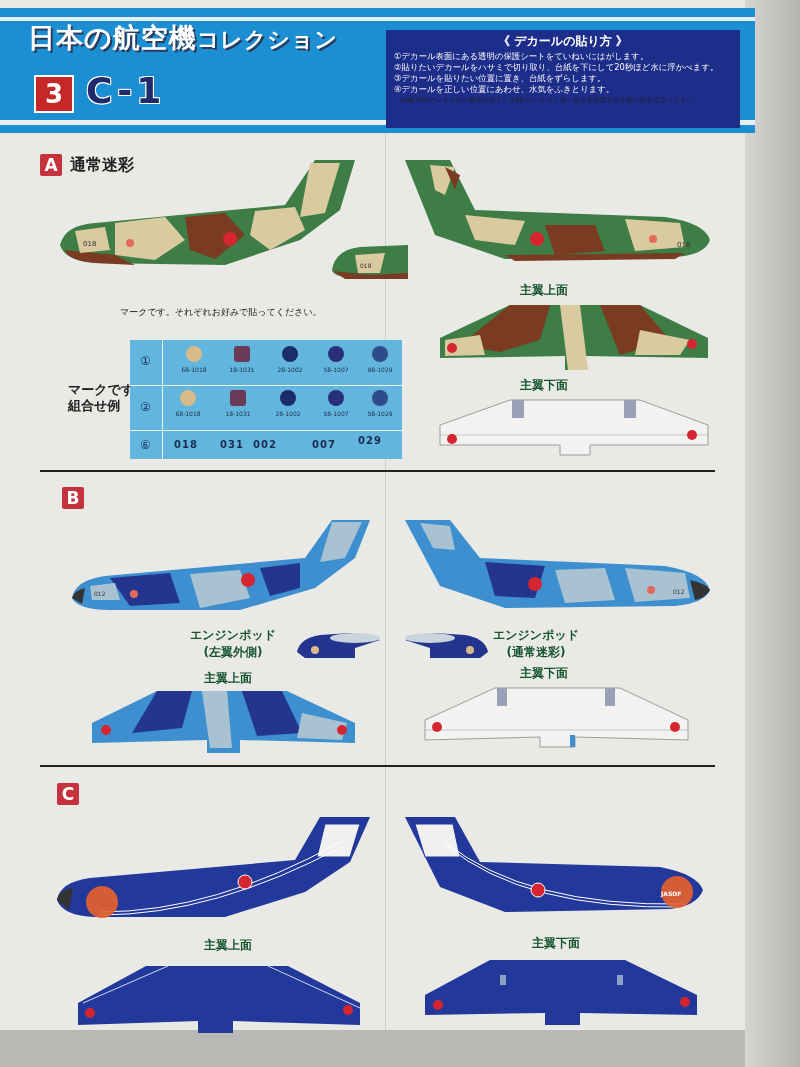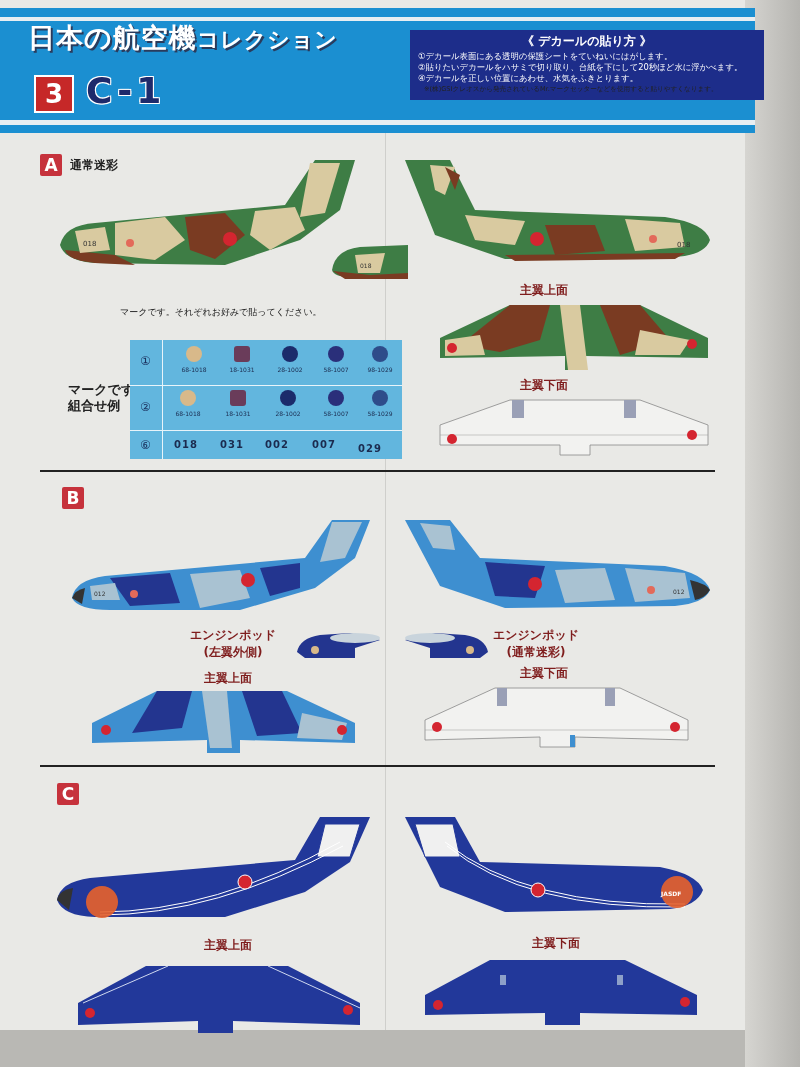--- a/index.html
+++ b/index.html
@@ -8,30 +8,30 @@
   .sheet-right-edge{position:absolute;left:745px;top:0;width:55px;height:1067px;background:linear-gradient(90deg,#d6d5d1,#b5b4b0);}
   .fold{position:absolute;left:385px;top:130px;width:1px;height:900px;background:#cfcfcc;}
   
   .header{position:absolute;left:0;top:8px;width:755px;height:125px;background:#1b8fd1;}
   .header .stripe-top{position:absolute;left:0;top:9px;width:100%;height:4px;background:#e8eef2;}
   .header .stripe-bot{position:absolute;left:0;top:112px;width:100%;height:5px;background:#e8eef2;}
   .title{position:absolute;left:28px;top:20px;font-size:27px;font-weight:bold;color:#fff;letter-spacing:1px;text-shadow:2px 2px 0 #2a3b5c;}
   .title .small{font-size:22px;}
   .num-badge{position:absolute;left:34px;top:75px;width:36px;height:34px;background:#c62828;border:2px solid #fff;color:#fff;font-weight:bold;font-size:26px;text-align:center;line-height:34px;}
   .model{position:absolute;left:86px;top:70px;font-size:36px;font-weight:bold;color:#1e2a6b;letter-spacing:4px;text-shadow:1px 1px 0 #fff,-1px -1px 0 #fff,1px -1px 0 #fff,-1px 1px 0 #fff;}
-  .howto{position:absolute;left:386px;top:30px;width:354px;height:70px;background:#1d2d8a;color:#fff;margin-left:24px;}
+  .howto{position:absolute;left:386px;top:30px;width:354px;height:98px;background:#1d2d8a;color:#fff;}
   .howto h3{margin:3px 0 1px 0;text-align:center;font-size:12px;font-weight:bold;}
   .howto p{margin:0 0 0 8px;font-size:8.4px;line-height:11px;white-space:nowrap;}
   .howto p.note{font-size:6.6px;margin-left:14px;line-height:10px;}
   
   .sec-label{position:absolute;display:flex;align-items:center;gap:8px;}
   .sec-badge{width:22px;height:22px;background:#c6323c;color:#fff;font-weight:bold;font-size:17px;text-align:center;line-height:22px;border-radius:2px;}
-  .sec-title{font-size:12px;font-weight:bold;color:#222;}
+  .sec-title{font-size:16px;font-weight:bold;color:#222;}
   .rule{position:absolute;height:2px;background:#222;}
-  .lbl{position:absolute;font-size:12px;font-weight:bold;color:#7f1d1d;text-align:center;white-space:nowrap;}
+  .lbl{position:absolute;font-size:12px;font-weight:bold;color:#14532d;text-align:center;white-space:nowrap;}
   .note{position:absolute;font-size:9px;color:#222;line-height:13px;}
   
   .dtable{position:absolute;left:130px;top:340px;width:272px;height:119px;background:#62b6de;}
   .dtable .row{position:absolute;left:0;width:100%;border-top:1px solid #e8f4fa;}
   .dtable .idx{position:absolute;left:10px;font-size:12px;color:#1c3360;}
   .dtable .vsep{position:absolute;left:32px;top:0;width:1px;height:100%;background:#e8f4fa;}
   .dcell{position:absolute;text-align:center;font-size:6px;color:#1b2b4f;}
   .dicon{width:16px;height:16px;border-radius:50%;margin:0 auto 4px auto;}
   .dnum{position:absolute;font-size:10px;font-weight:bold;color:#1b2b4f;letter-spacing:1px;}
   .combo-label{position:absolute;left:68px;top:382px;font-size:13px;font-weight:bold;color:#222;line-height:16px;}
@@ -49,20 +49,21 @@
   <div class="stripe-bot"></div>
 </div>
 <div class="title"><span>日本の航空機</span><span class="small">コレクション</span></div>
 <div class="num-badge">3</div>
 <div class="model">C-1</div>
 
 <div class="howto">
   <h3>《 デカールの貼り方 》</h3>
   <p>①デカール表面にある透明の保護シートをていねいにはがします。</p>
   <p>②貼りたいデカールをハサミで切り取り、台紙を下にして20秒ほど水に浮かべます。</p>
+  <p>③デカールを貼りたい位置に置き、台紙をずらします。</p>
   <p>④デカールを正しい位置にあわせ、水気をふきとります。</p>
   <p class="note">※(株)GSIクレオスから発売されているMr.マークセッターなどを使用すると貼りやすくなります。</p>
 </div>
 
 <div class="sec-label" style="left:40px;top:154px;">
   <div class="sec-badge">A</div>
   <div class="sec-title">通常迷彩</div>
 </div>
 
 <svg style="left:55px;top:155px;" width="310" height="120" viewBox="0 0 310 120">
@@ -109,23 +110,23 @@
     <div class="dcell" style="left:36px;top:4px;width:44px;"><div class="dicon" style="background:#d8b98a"></div><span>68-1018</span></div>
     <div class="dcell" style="left:86px;top:4px;width:44px;"><div class="dicon" style="background:#6a3c5a;border-radius:3px"></div><span>18-1031</span></div>
     <div class="dcell" style="left:136px;top:4px;width:44px;"><div class="dicon" style="background:#1b2b6b"></div><span>28-1002</span></div>
     <div class="dcell" style="left:184px;top:4px;width:44px;"><div class="dicon" style="background:#2a2f7a"></div><span>58-1007</span></div>
     <div class="dcell" style="left:228px;top:4px;width:44px;"><div class="dicon" style="background:#2e4c8a"></div><span>58-1029</span></div>
   </div>
   <div class="row" style="top:90px;height:29px;">
     <span class="idx" style="top:7px;">⑥</span>
     <span class="dnum" style="left:44px;top:8px;">018</span>
     <span class="dnum" style="left:90px;top:8px;">031</span>
-    <span class="dnum" style="left:135px;top:8px;">002</span>
+    <span class="dnum" style="left:123px;top:8px;">002</span>
     <span class="dnum" style="left:182px;top:8px;">007</span>
-    <span class="dnum" style="left:228px;top:12px;">029</span>
+    <span class="dnum" style="left:228px;top:4px;">029</span>
   </div>
 </div>
 
 <svg style="left:405px;top:155px;" width="310" height="115" viewBox="0 0 310 115">
   <path d="M0,5 L45,5 L70,55 L260,62 Q300,68 305,85 Q300,100 270,102 L100,104 L30,80 Z" fill="#3e7d45"></path>
   <path d="M25,10 L50,12 L40,40 L30,35 Z" fill="#d9caa0"></path>
   <path d="M40,12 L55,20 L50,35 Z" fill="#7a3b22"></path>
   <path d="M60,60 L120,66 L110,90 L70,85 Z" fill="#d9caa0"></path>
   <path d="M140,70 L190,70 L200,96 L150,100 Z" fill="#7a3b22"></path>
   <path d="M220,64 L275,68 L280,92 L230,96 Z" fill="#d9caa0"></path>

